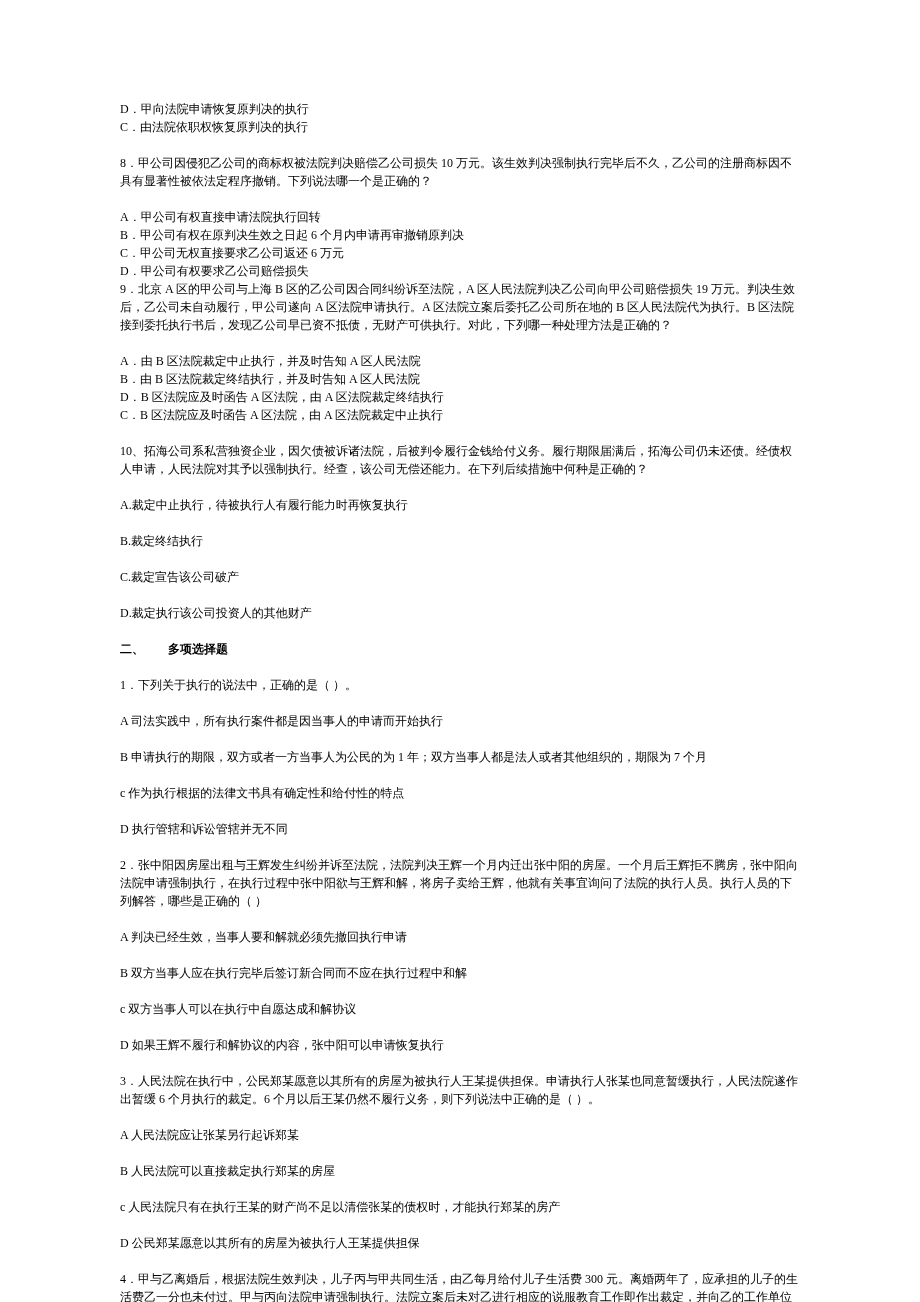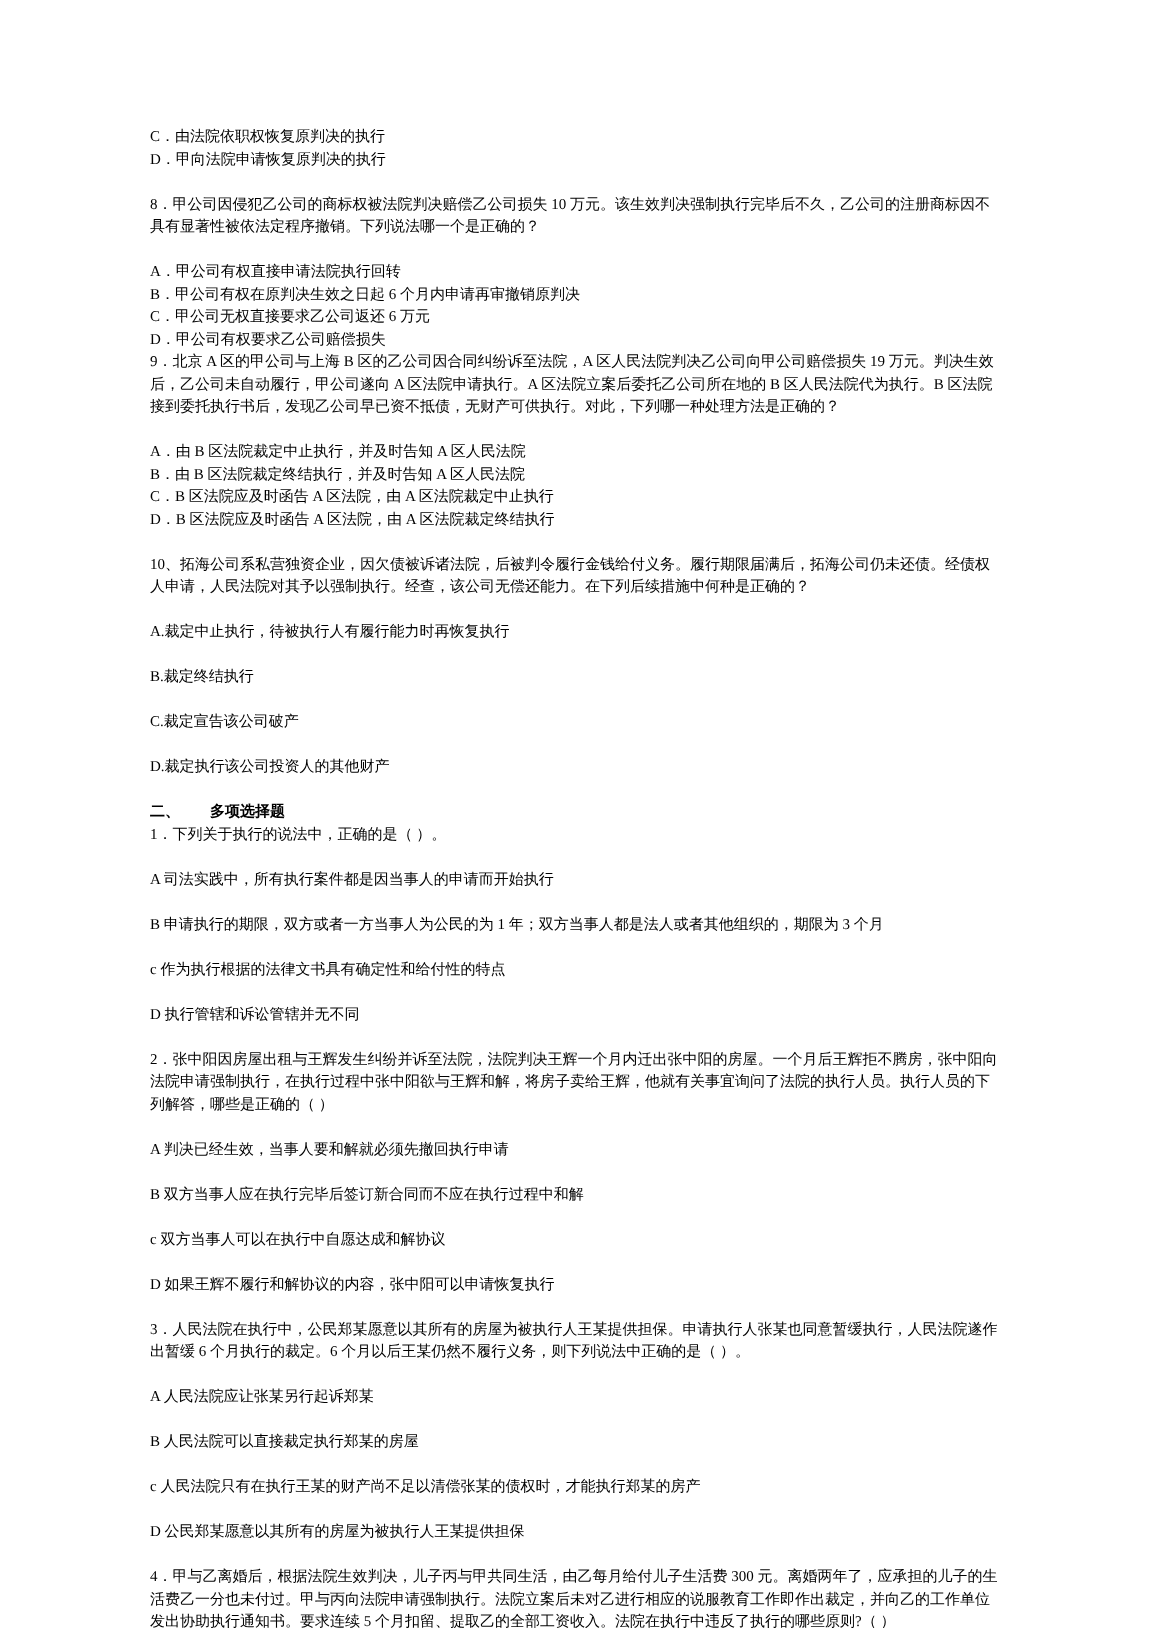--- a/index.html
+++ b/index.html
@@ -8,62 +8,62 @@
     font-family: "SimSun", "宋体", serif;
     font-size: 12px;
     line-height: 1.5;
     color: #000000;
     width: 920px;
     padding: 100px 120px 60px 120px;
   }
   .block { margin-bottom: 18px; }
   .line { display: block; }
   .opt { display: block; }
-  .section-title { font-weight: bold; margin-top: 8px; }
+  .section-title { font-weight: bold; margin-top: 8px; margin-bottom: 18px; }
   .q { margin-bottom: 18px; }
 </style>
 </head>
 <body>
 
 <div class="block">
+  <span class="opt">D．甲向法院申请恢复原判决的执行</span>
   <span class="opt">C．由法院依职权恢复原判决的执行</span>
-  <span class="opt">D．甲向法院申请恢复原判决的执行</span>
 </div>
 
 <div class="block">
   <span class="line">8．甲公司因侵犯乙公司的商标权被法院判决赔偿乙公司损失 10 万元。该生效判决强制执行完毕后不久，乙公司的注册商标因不具有显著性被依法定程序撤销。下列说法哪一个是正确的？</span>
 </div>
 <div class="block">
   <span class="opt">A．甲公司有权直接申请法院执行回转</span>
   <span class="opt">B．甲公司有权在原判决生效之日起 6 个月内申请再审撤销原判决</span>
   <span class="opt">C．甲公司无权直接要求乙公司返还 6 万元</span>
   <span class="opt">D．甲公司有权要求乙公司赔偿损失</span>
   <span class="line">9．北京 A 区的甲公司与上海 B 区的乙公司因合同纠纷诉至法院，A 区人民法院判决乙公司向甲公司赔偿损失 19 万元。判决生效后，乙公司未自动履行，甲公司遂向 A 区法院申请执行。A 区法院立案后委托乙公司所在地的 B 区人民法院代为执行。B 区法院接到委托执行书后，发现乙公司早已资不抵债，无财产可供执行。对此，下列哪一种处理方法是正确的？</span>
 </div>
 
 <div class="block">
   <span class="opt">A．由 B 区法院裁定中止执行，并及时告知 A 区人民法院</span>
   <span class="opt">B．由 B 区法院裁定终结执行，并及时告知 A 区人民法院</span>
+  <span class="opt">D．B 区法院应及时函告 A 区法院，由 A 区法院裁定终结执行</span>
   <span class="opt">C．B 区法院应及时函告 A 区法院，由 A 区法院裁定中止执行</span>
-  <span class="opt">D．B 区法院应及时函告 A 区法院，由 A 区法院裁定终结执行</span>
 </div>
 
 <div class="block">
   <span class="line">10、拓海公司系私营独资企业，因欠债被诉诸法院，后被判令履行金钱给付义务。履行期限届满后，拓海公司仍未还债。经债权人申请，人民法院对其予以强制执行。经查，该公司无偿还能力。在下列后续措施中何种是正确的？</span>
 </div>
 <div class="q">A.裁定中止执行，待被执行人有履行能力时再恢复执行</div>
 <div class="q">B.裁定终结执行</div>
 <div class="q">C.裁定宣告该公司破产</div>
 <div class="q">D.裁定执行该公司投资人的其他财产</div>
 
 <div class="section-title">二、　　多项选择题</div>
 
 <div class="q">1．下列关于执行的说法中，正确的是（ ）。</div>
 <div class="q">A 司法实践中，所有执行案件都是因当事人的申请而开始执行</div>
-<div class="q">B 申请执行的期限，双方或者一方当事人为公民的为 1 年；双方当事人都是法人或者其他组织的，期限为 3 个月</div>
+<div class="q">B 申请执行的期限，双方或者一方当事人为公民的为 1 年；双方当事人都是法人或者其他组织的，期限为 7 个月</div>
 <div class="q">c 作为执行根据的法律文书具有确定性和给付性的特点</div>
 <div class="q">D 执行管辖和诉讼管辖并无不同</div>
 
 <div class="q">2．张中阳因房屋出租与王辉发生纠纷并诉至法院，法院判决王辉一个月内迁出张中阳的房屋。一个月后王辉拒不腾房，张中阳向法院申请强制执行，在执行过程中张中阳欲与王辉和解，将房子卖给王辉，他就有关事宜询问了法院的执行人员。执行人员的下列解答，哪些是正确的（ ）</div>
 <div class="q">A 判决已经生效，当事人要和解就必须先撤回执行申请</div>
 <div class="q">B 双方当事人应在执行完毕后签订新合同而不应在执行过程中和解</div>
 <div class="q">c 双方当事人可以在执行中自愿达成和解协议</div>
 <div class="q">D 如果王辉不履行和解协议的内容，张中阳可以申请恢复执行</div>
 
 <div class="q">3．人民法院在执行中，公民郑某愿意以其所有的房屋为被执行人王某提供担保。申请执行人张某也同意暂缓执行，人民法院遂作出暂缓 6 个月执行的裁定。6 个月以后王某仍然不履行义务，则下列说法中正确的是（ ）。</div>

